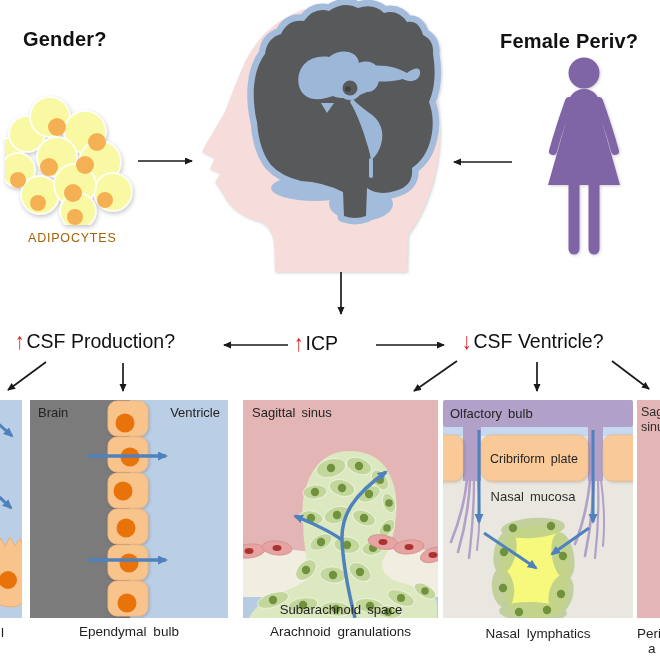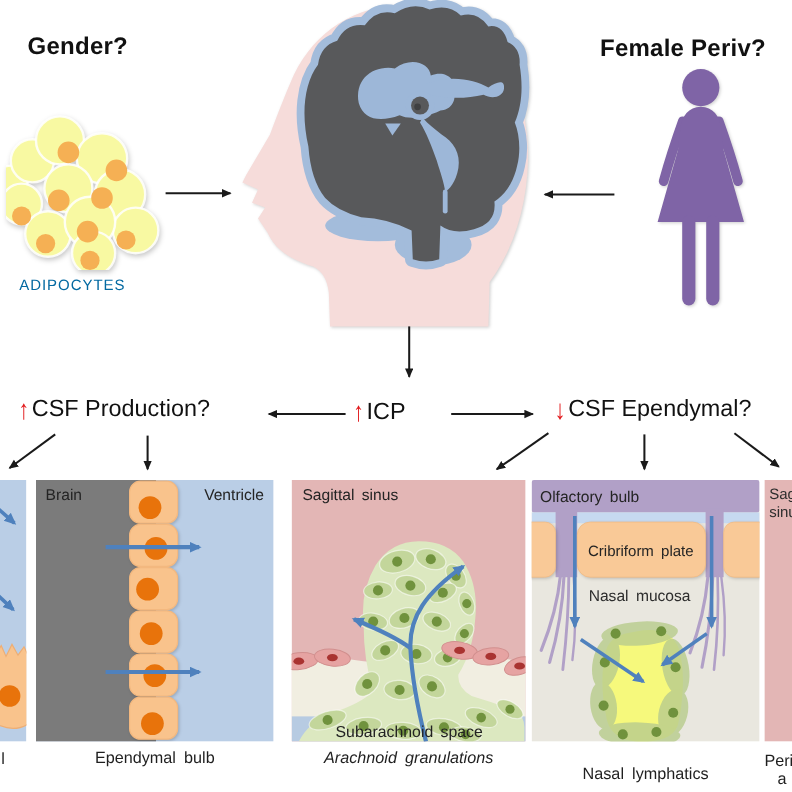--- a/index.html
+++ b/index.html
@@ -3,21 +3,21 @@
 <meta charset="utf-8">
 <style>
   html,body{margin:0;padding:0;}
   body{
     width:660px;height:660px;position:relative;overflow:hidden;
     background:#ffffff;font-family:"Liberation Sans",sans-serif;
     -webkit-font-smoothing:antialiased;
   }
   .abs{position:absolute;}
   .heading{font-size:20px;font-weight:bold;color:#111;letter-spacing:0.2px;}
-  .small-caps-label{font-size:12.5px;color:#0369a1;letter-spacing:0.8px;}
+  .small-caps-label{font-size:12.5px;color:#a16207;letter-spacing:0.8px;margin-left:12px;}
   .node{display:flex;align-items:center;white-space:nowrap;}
   .node .dirarrow{color:#e2191c;font-weight:bold;font-size:23px;line-height:1;margin-right:1px;transform:scaleX(.8);}
   .node .nodelabel{font-size:19.5px;font-weight:normal;color:#111;}
   .caption{position:absolute;top:624px;font-size:13.5px;color:#1f1f1f;text-align:center;word-spacing:3px;}
   svg{display:block;}
   svg text{font-family:"Liberation Sans",sans-serif;word-spacing:2.5px;}
   .shadowed{filter:drop-shadow(1.5px 2.5px 2px rgba(0,0,0,.22));}
   .softshadow{filter:drop-shadow(1px 1.5px 1.5px rgba(0,0,0,.18));}
 </style>
 </head>
@@ -121,21 +121,21 @@
 <div class="abs node" style="left:14px;top:330px;">
   <span class="dirarrow">↑</span>
   <span class="nodelabel">CSF Production?</span>
 </div>
 <div class="abs node" style="left:293px;top:332px;">
   <span class="dirarrow">↑</span>
   <span class="nodelabel">ICP</span>
 </div>
 <div class="abs node" style="left:461px;top:330px;">
   <span class="dirarrow">↓</span>
-  <span class="nodelabel">CSF Ependymal?</span>
+  <span class="nodelabel">CSF Ventricle?</span>
 </div>
 
 <svg class="abs" style="left:0;top:0;pointer-events:none;" width="660" height="660" viewBox="0 0 660 660">
   <g stroke="#1a1a1a" stroke-width="1.7" fill="none">
     <line x1="138" y1="161" x2="192" y2="161" marker-end="url(#ab)"></line>
     <line x1="512" y1="162" x2="454" y2="162" marker-end="url(#ab)"></line>
     <line x1="341" y1="272" x2="341" y2="314" marker-end="url(#ab)"></line>
     <line x1="288" y1="345" x2="224" y2="345" marker-end="url(#ab)"></line>
     <line x1="376" y1="345" x2="444" y2="345" marker-end="url(#ab)"></line>
     <line x1="46" y1="362" x2="8" y2="390" marker-end="url(#ab)"></line>
@@ -319,16 +319,16 @@
 </svg>
 
 <svg class="abs" style="left:637px;top:400px;" width="23" height="218" viewBox="0 0 23 218">
   <rect x="0" y="0" width="23" height="218" fill="#e3b6b5"></rect>
   <text x="4" y="16" font-size="12.5" fill="#2d2d2d">Sag</text>
   <text x="4" y="31" font-size="12.5" fill="#2d2d2d">sinu</text>
 </svg>
 
 <div class="caption" style="left:1px;top:625px;">l</div>
 <div class="caption" style="left:30px;width:198px;">Ependymal bulb</div>
-<div class="caption" style="left:243px;width:195px;font-style:italic;">Arachnoid granulations</div>
-<div class="caption" style="left:443px;width:190px;top:626px;margin-top:11px;">Nasal lymphatics</div>
+<div class="caption" style="left:243px;width:195px;">Arachnoid granulations</div>
+<div class="caption" style="left:443px;width:190px;top:626px;">Nasal lymphatics</div>
 <div class="caption" style="left:637px;top:626px;text-align:left;">Periv</div>
 <div class="caption" style="left:648px;top:641px;text-align:left;">a</div>
 
 </body></html>

